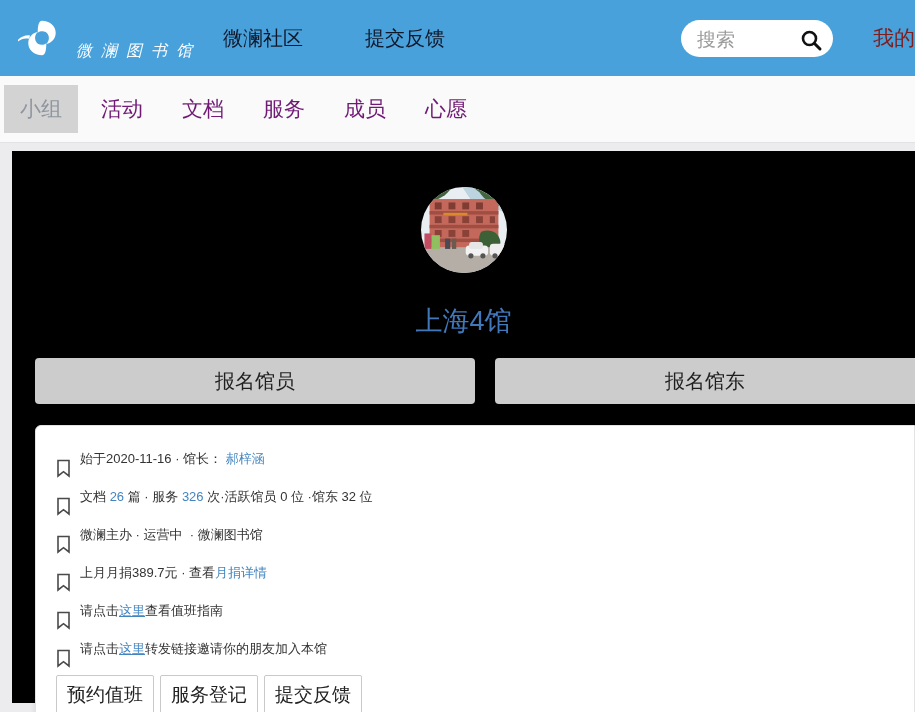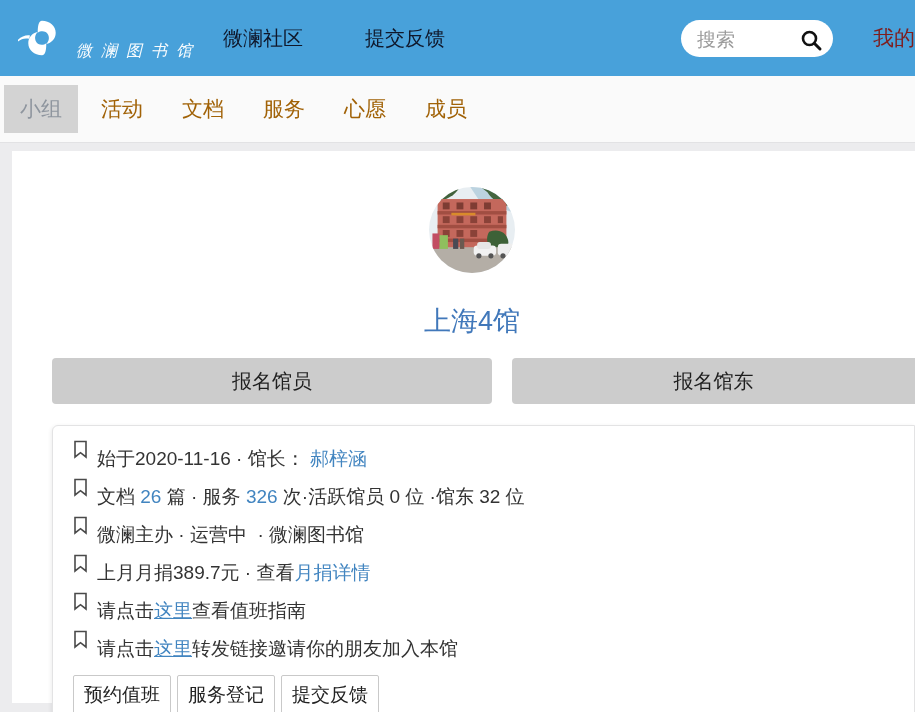--- a/index.html
+++ b/index.html
@@ -33,27 +33,27 @@
   }
   .search-pill input::placeholder{color:#9a9a9a;}
   .search-icon{margin-left:auto;cursor:pointer;display:flex;}
   .my-link{color:#7f1d1d;font-size:21px;margin-left:40px;text-decoration:none;cursor:pointer;flex:0 0 auto;}
   
   .tabbar{
     background:#fafafa;height:67px;display:flex;align-items:center;
     padding-left:4px;border-bottom:1px solid #e2e2e4;box-sizing:border-box;
   }
   .tab{
-    font-size:21px;color:#a16207;padding:10px 16px;margin-right:7px;
+    font-size:21px;color:#701a75;padding:10px 16px;margin-right:7px;
     cursor:pointer;text-decoration:none;
   }
   .tab.active{background:#d3d3d3;color:#8e959e;}
   
   .main{padding:8px 0 0 12px;}
-  .card{background:#ffffff;height:552px;box-sizing:border-box;padding-top:36px;padding-left:17px;}
+  .card{background:#000000;height:552px;box-sizing:border-box;padding-top:36px;}
   .avatar-wrap{display:flex;justify-content:center;}
   .avatar{
     width:86px;height:86px;border-radius:50%;overflow:hidden;flex:0 0 auto;
   }
   .group-title{
     text-align:center;font-size:27px;color:#4178ba;margin-top:30px;
   }
   .signup-row{display:flex;gap:20px;margin:19px 0 0 23px;}
   .signup-btn{
     background:#ccc;border:none;border-radius:4px;height:46px;
@@ -61,21 +61,21 @@
   }
   .signup-btn.left{width:440px;}
   .signup-btn.right{flex:1;border-top-right-radius:0;border-bottom-right-radius:0;}
   
   .info-card{
     margin:21px 0 0 23px;background:#fff;border:1px solid #e3e3e4;
     border-radius:6px 0 0 0;box-shadow:-1px 1px 4px rgba(0,0,0,.07);
     padding:14px 0 8px 20px;height:300px;box-sizing:border-box;
   }
   .info-line{
-    display:flex;align-items:flex-start;font-size:19px;color:#333;
+    display:flex;align-items:flex-end;font-size:13px;color:#333;
     line-height:38px;height:38px;white-space:pre;
   }
   .bm{margin-right:9px;display:flex;flex:0 0 auto;}
   .blue{color:#4285c0;cursor:pointer;text-decoration:none;}
   .blue.u{text-decoration:underline;}
   .actions-row{display:flex;gap:6px;margin-top:7px;}
   .action-btn{
     background:#fff;border:1px solid #c9c9c9;border-radius:2px;
     font-size:19px;color:#222;padding:6px 10px;cursor:pointer;font-family:inherit;
   }
@@ -106,22 +106,22 @@
     </span>
   </div>
   <a class="my-link">我的</a>
 </div>
 
 <div class="tabbar">
   <a class="tab active">小组</a>
   <a class="tab">活动</a>
   <a class="tab">文档</a>
   <a class="tab">服务</a>
+  <a class="tab">成员</a>
   <a class="tab">心愿</a>
-  <a class="tab">成员</a>
 </div>
 
 <div class="main">
   <div class="card">
 
     <div class="avatar-wrap">
       <div class="avatar">
         <svg width="86" height="86" viewBox="0 0 100 100">
           <rect width="100" height="100" fill="#e8eef2"></rect>
           <path d="M48 0 L100 0 L100 30 L60 18 Z" fill="#bcd3e0"></path>

